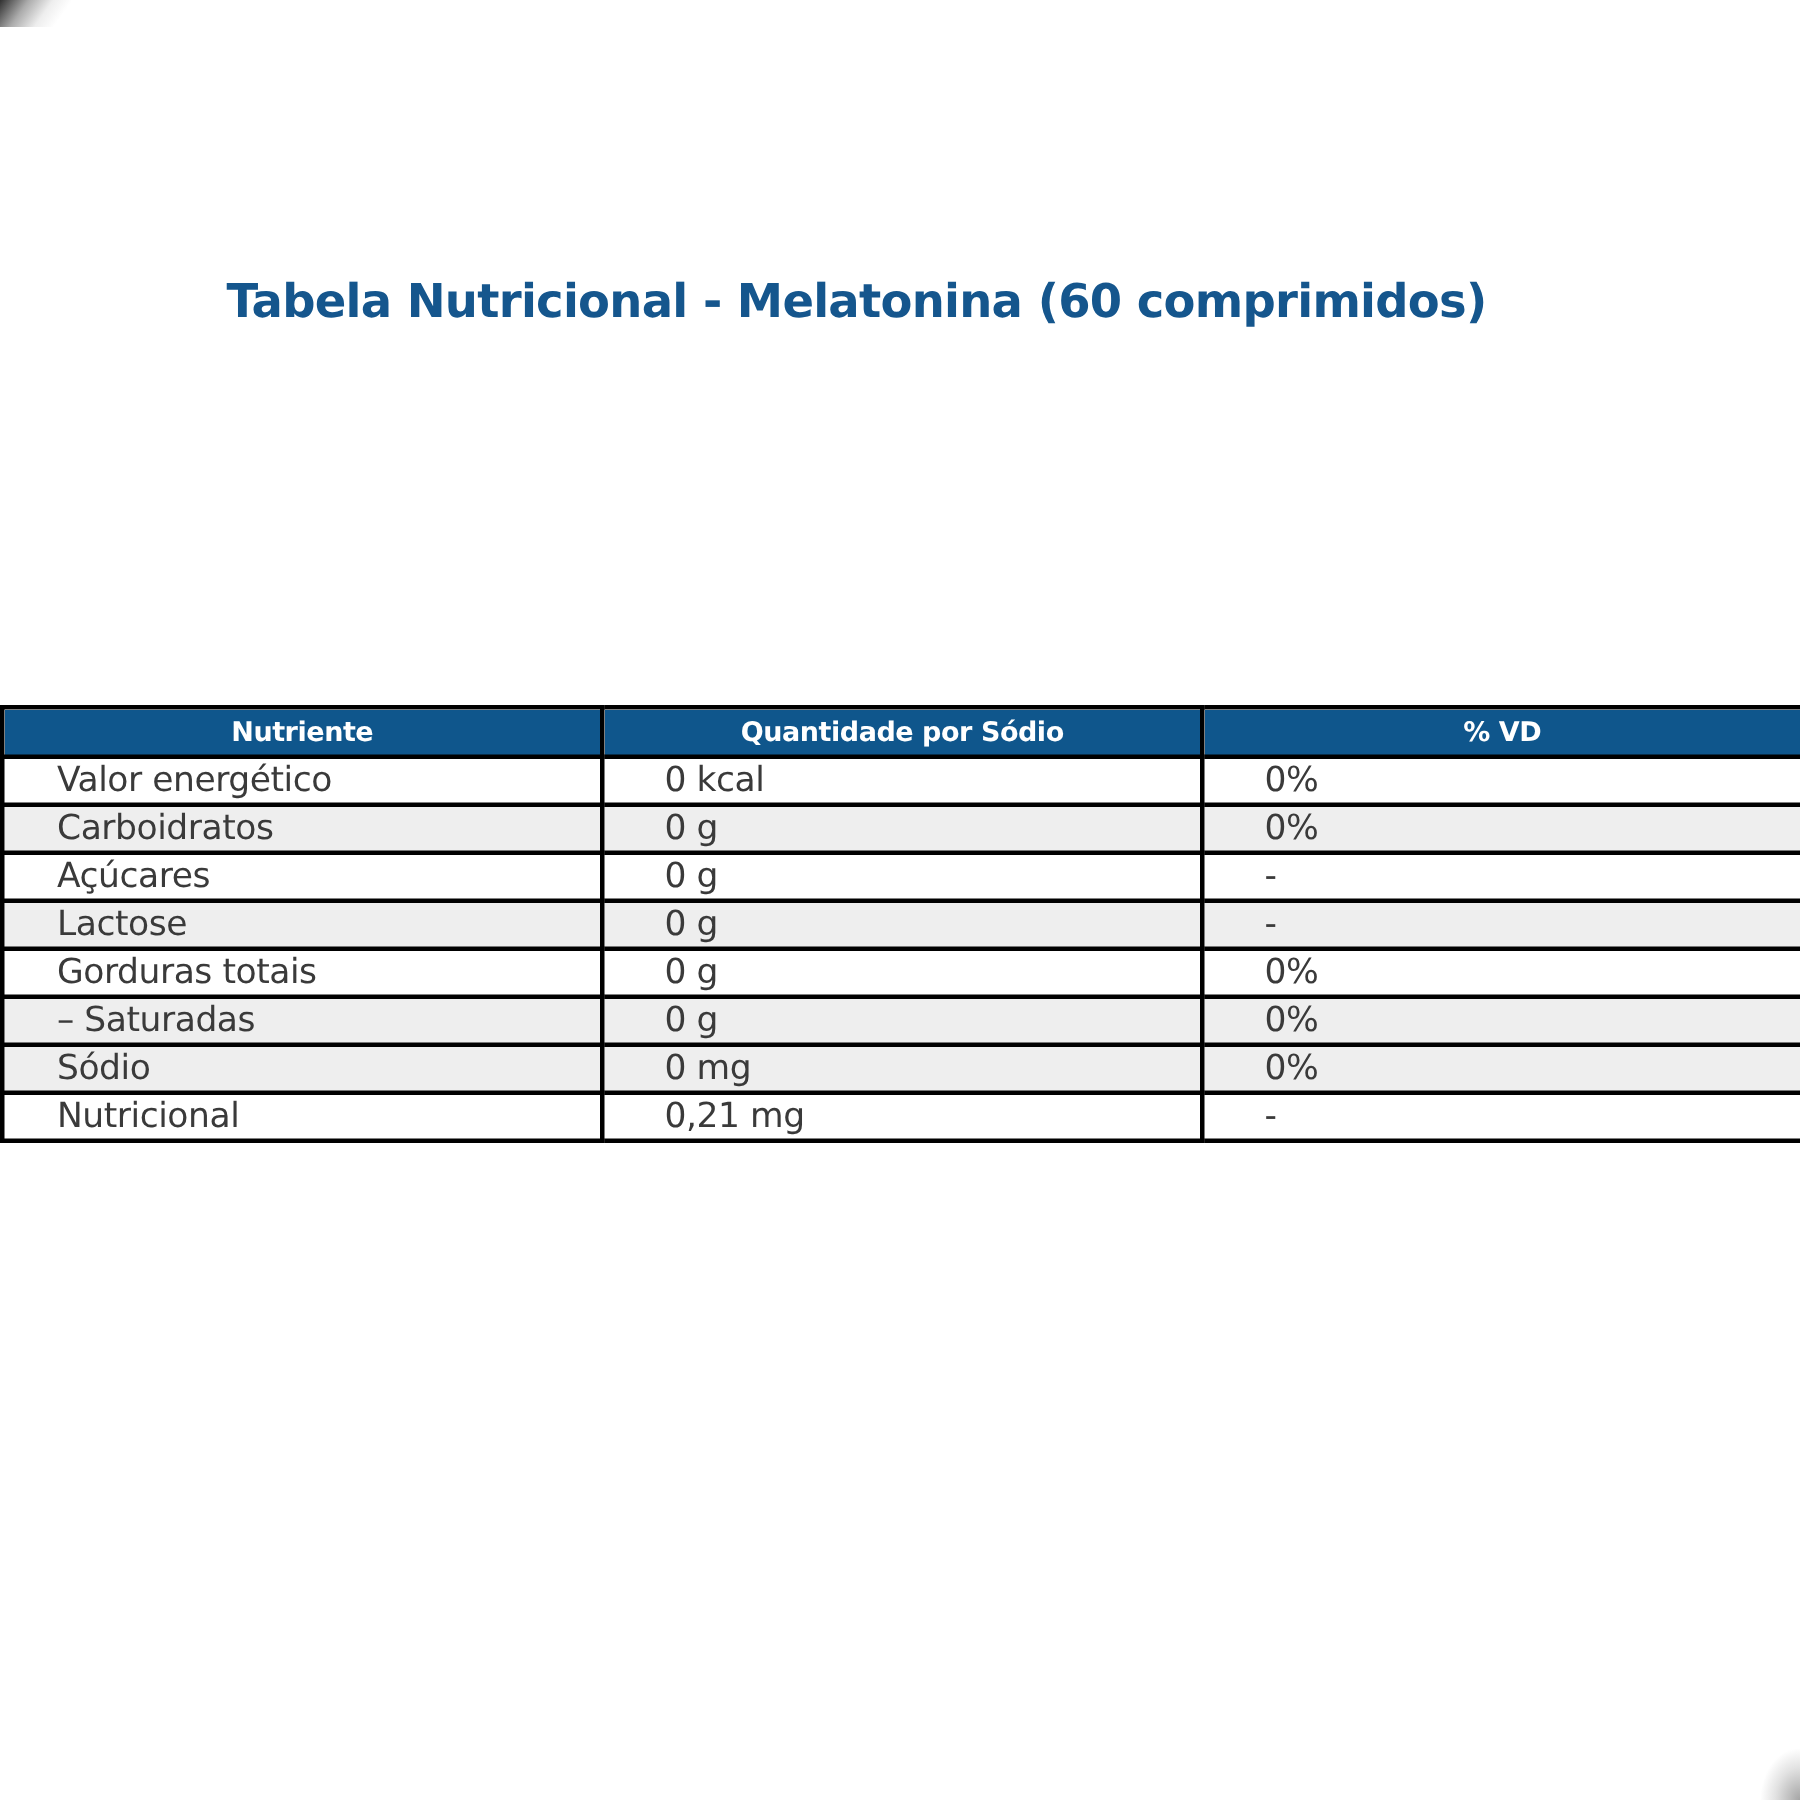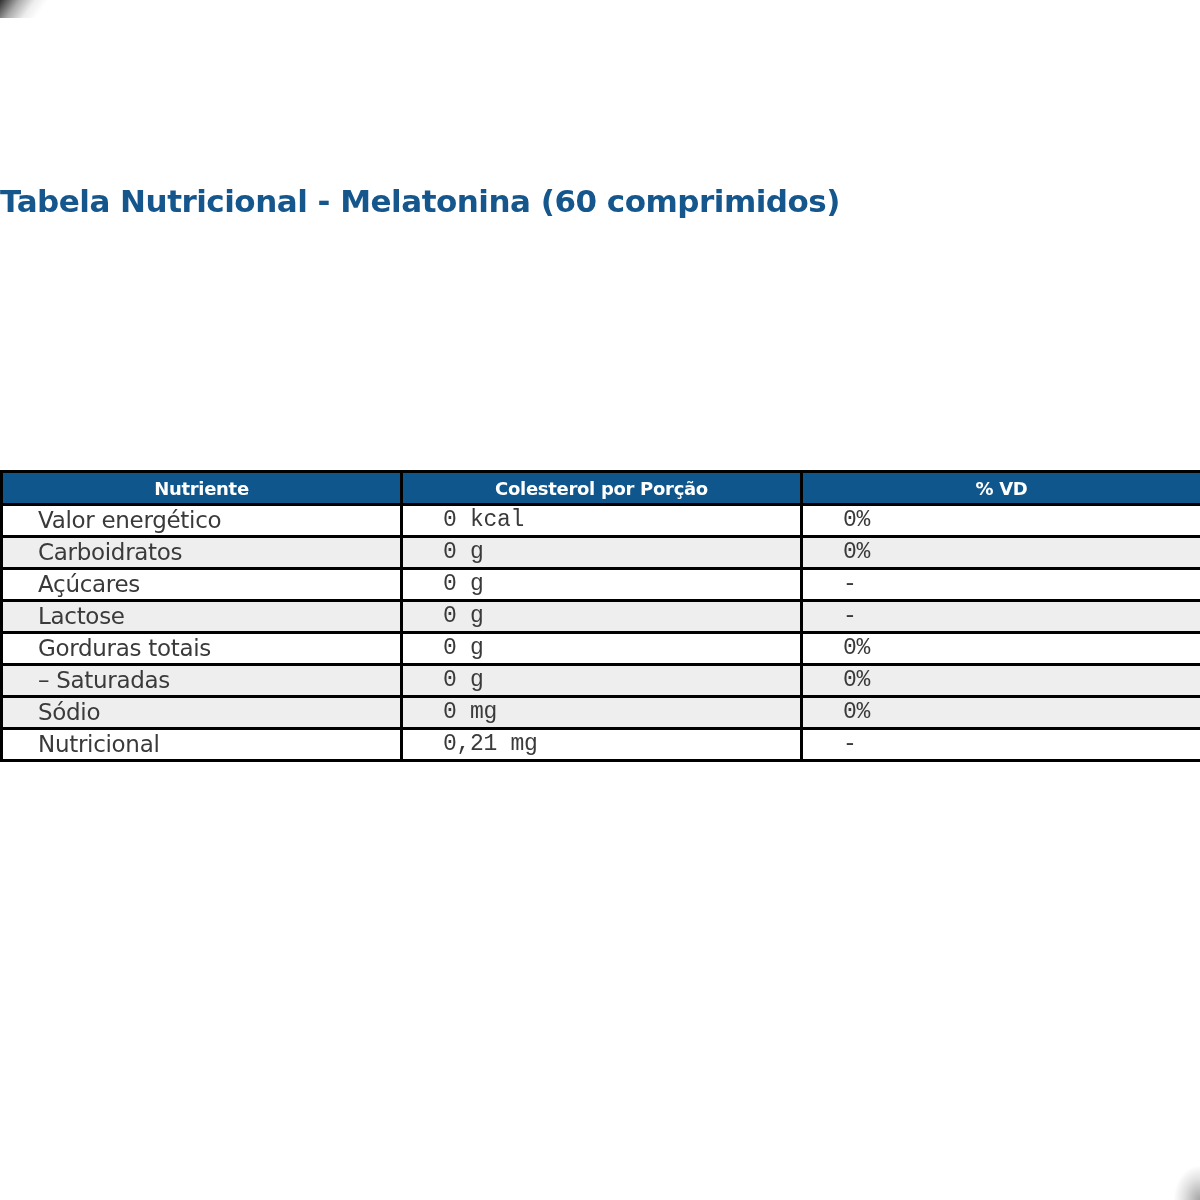--- a/index.html
+++ b/index.html
@@ -20,21 +20,21 @@
     background: var(--page-bg);
     font-family: "DejaVu Sans", "Liberation Sans", sans-serif;
     overflow: hidden;
   }
 
   .page-title {
     position: absolute;
     top: 183px;
     left: 0;
     width: 1142px;
-    text-align: left;
+    text-align: center;
     font-size: 31px;
     font-weight: bold;
     letter-spacing: -0.5px;
     color: var(--title-color);
     white-space: nowrap;
   }
 
   table.nutrition-table {
     position: absolute;
     top: 470px;
@@ -64,21 +64,21 @@
     font-size: 23px;
     color: var(--row-text);
     height: 32px;
     padding: 0 0 2px 35px;
     text-align: left;
     vertical-align: middle;
     background: #ffffff;
     letter-spacing: -0.3px;
   }
   .nutrition-table td.amount-col,
-  .nutrition-table td.vd-col { padding-left: 40px; font-family: Liberation Mono, monospace; }
+  .nutrition-table td.vd-col { padding-left: 40px; }
   .nutrition-table tr.zebra td { background: var(--zebra-bg); }
 
   .corner-shadow-tl {
     position: absolute;
     top: 0; left: 0;
     width: 52px; height: 18px;
     background: linear-gradient(125deg, rgba(20,20,20,0.88) 0%, rgba(70,70,70,0.45) 30%, rgba(160,160,160,0.18) 55%, rgba(255,255,255,0) 75%);
     pointer-events: none;
   }
   .corner-shadow-br {
@@ -96,21 +96,21 @@
 
 <table class="nutrition-table">
   <colgroup>
     <col>
       <col>
       <col>
   </colgroup>
   <thead>
     <tr>
       <th>Nutriente</th>
-      <th>Colesterol por Porção</th>
+      <th>Quantidade por Sódio</th>
       <th>% VD</th>
     </tr>
   </thead>
   <tbody>
       <tr>
         <td class="nutrient-col">Valor energético</td>
         <td class="amount-col">0 kcal</td>
         <td class="vd-col">0%</td>
       </tr>
       <tr class="zebra">

